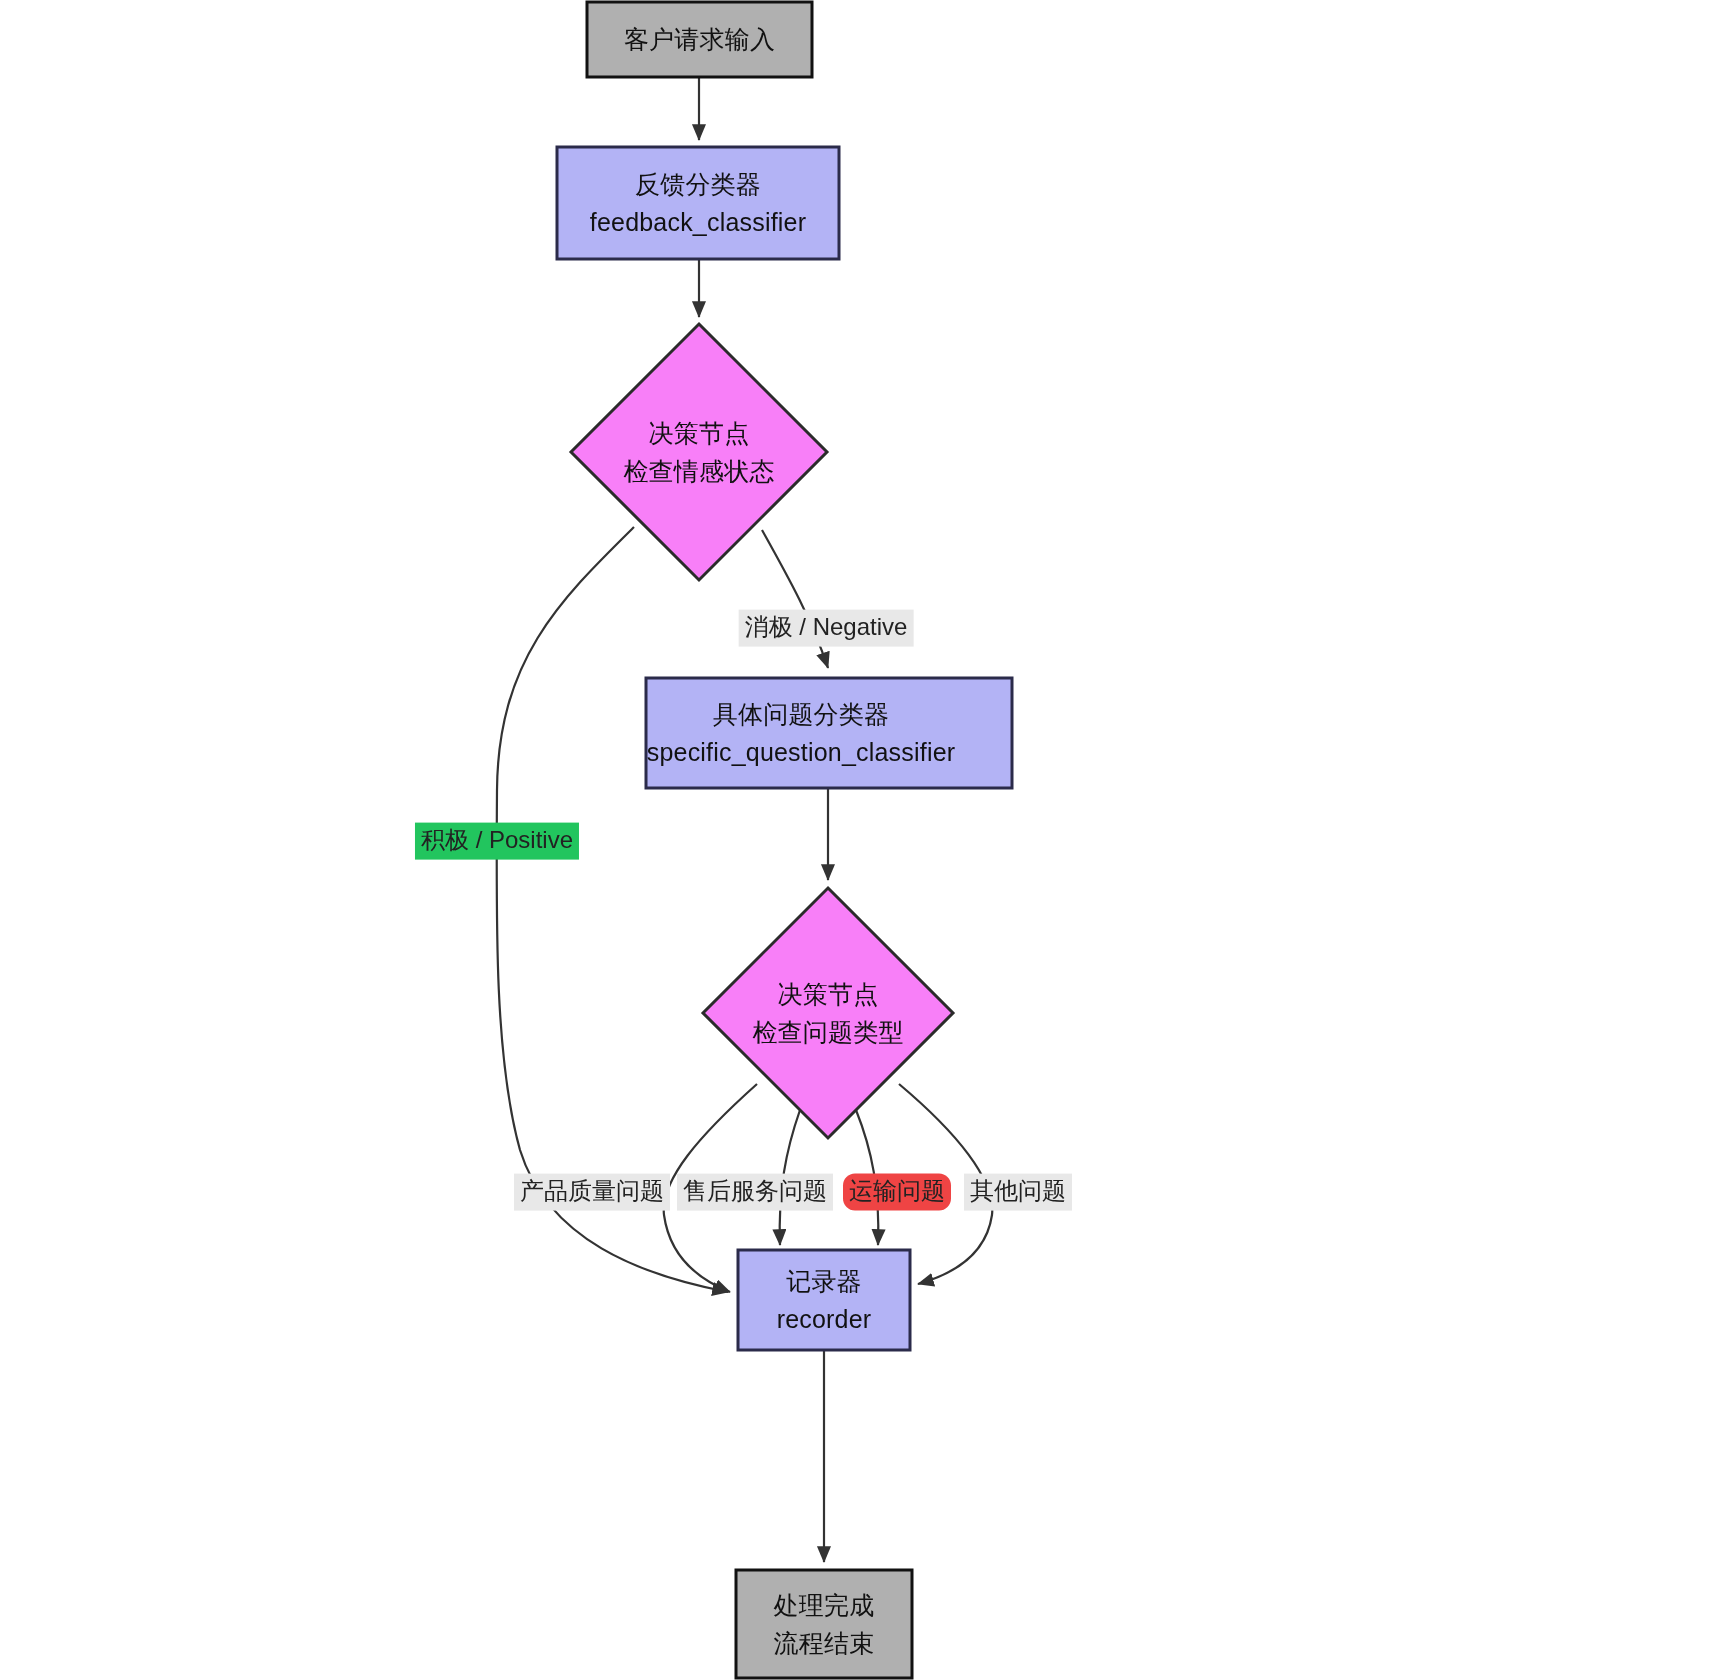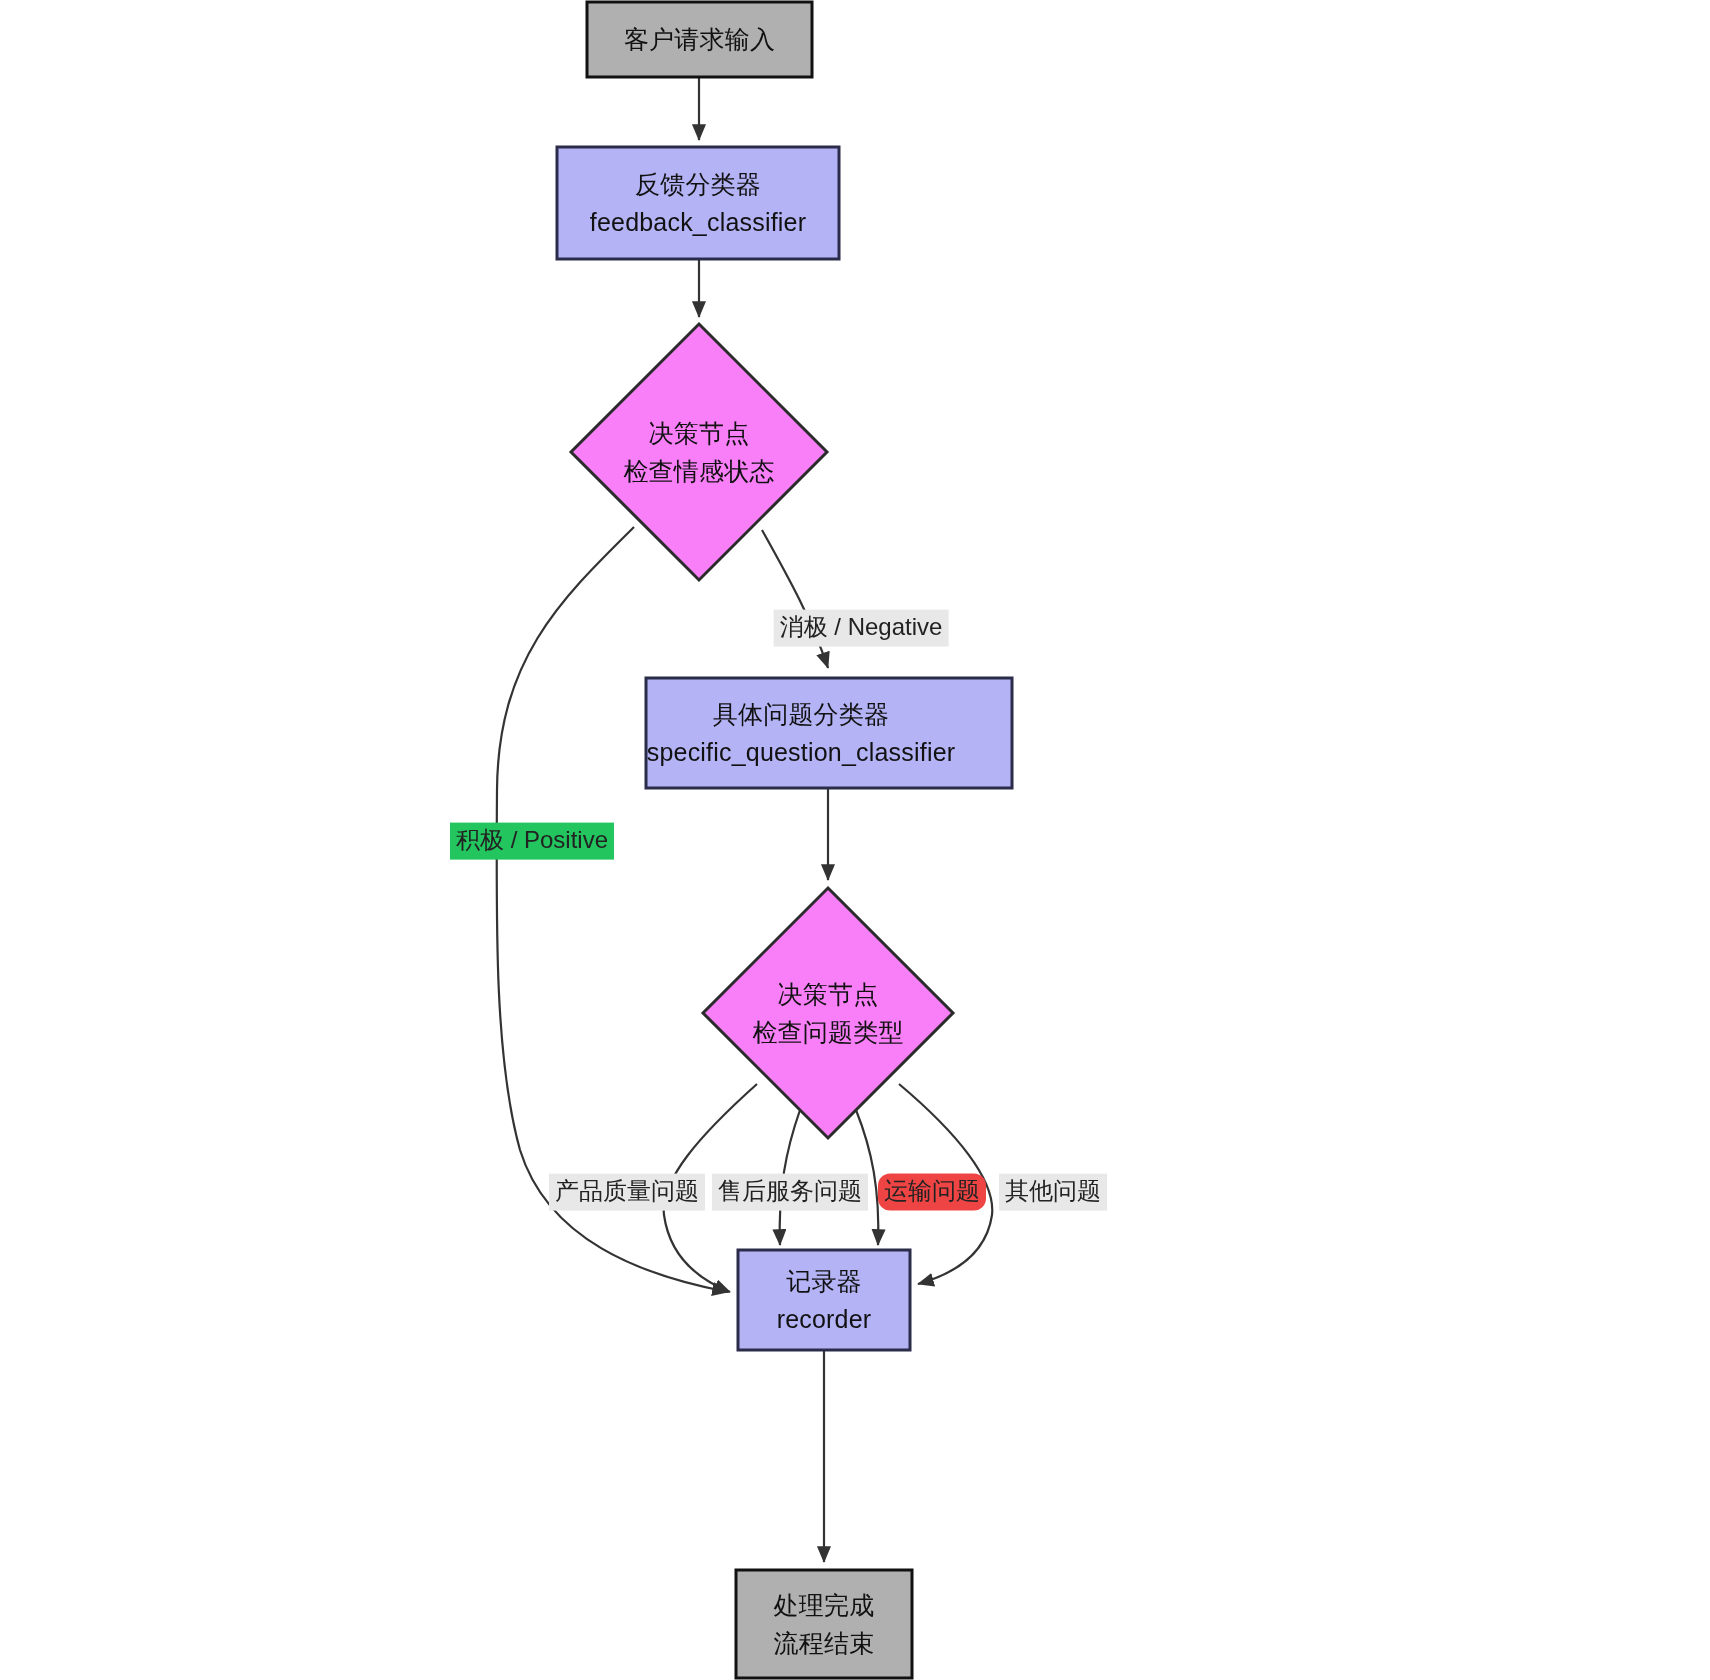--- a/index.html
+++ b/index.html
@@ -43,21 +43,20 @@
   .node-label .ln2 { margin-top: 2px; }
   .edge-label {
     position: absolute;
     background: #e8e8e8;
     color: #222222;
     font-size: 24px;
     line-height: 1.2;
     padding: 3px 6px 5px 6px;
     white-space: nowrap;
     transform: translate(-50%, -50%);
-    margin-left: 35px;
   }
 </style>
 </head>
 <body>
 
 <div id="flow-root">
   <svg class="flow-canvas" viewBox="0 0 1710 1680">
     <defs>
       <marker id="arrowhead" markerWidth="9" markerHeight="9" refX="7.2" refY="3.2" orient="auto" markerUnits="strokeWidth">
         <path d="M0,0 L0,6.4 L7.6,3.2 z" fill="#333333"></path>

